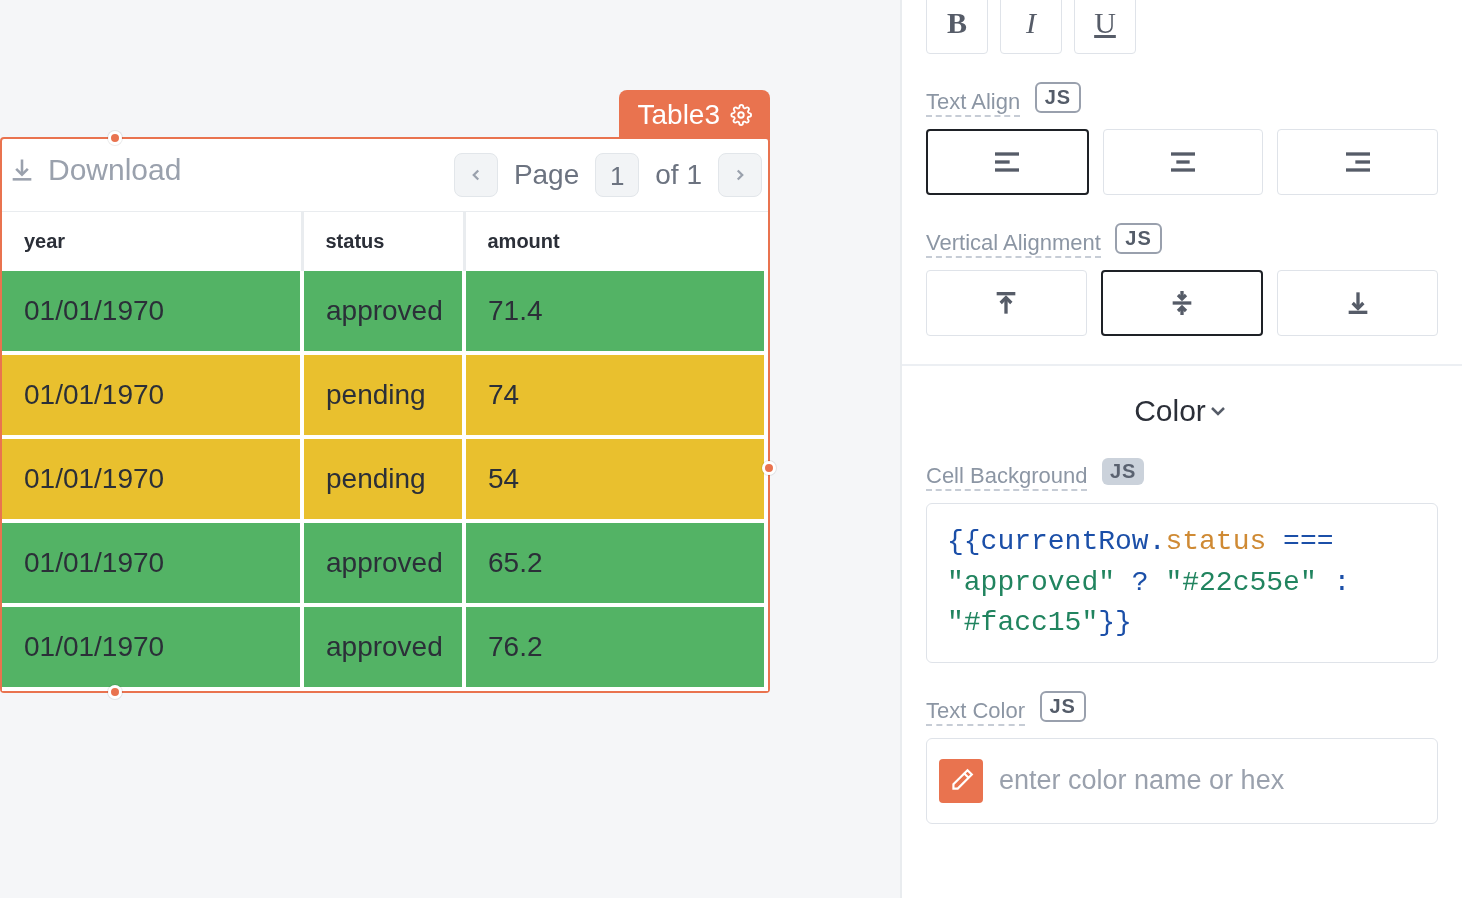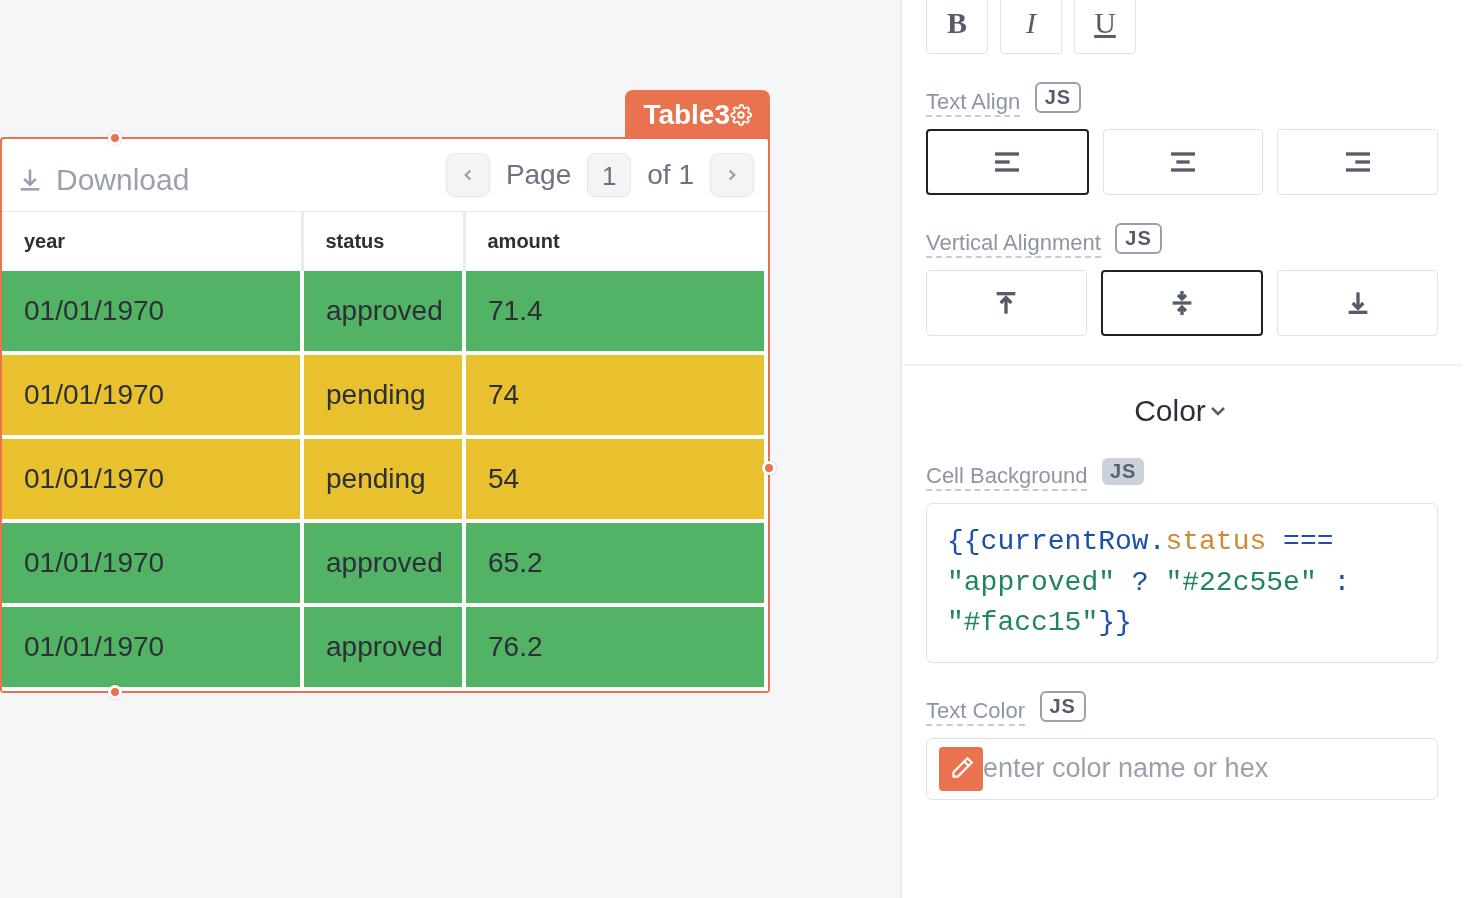--- a/index.html
+++ b/index.html
@@ -1,29 +1,29 @@
 <!DOCTYPE html>
 <html><head>
 <meta charset="utf-8">
 <style>
   * { box-sizing: border-box; margin: 0; padding: 0; }
   html, body { width: 1472px; height: 898px; font-family: -apple-system, BlinkMacSystemFont, 'Segoe UI', Helvetica, Arial, sans-serif; background: #f5f6f8; overflow: hidden; }
   .canvas { width: 1472px; height: 898px; position: relative; }
 
   
   .table-widget { position: absolute; left: 0; top: 137px; width: 770px; }
-  .table-badge { position: absolute; top: -47px; right: 0; background: #e9734f; color: #fff; padding: 9px 18px; border-radius: 8px 8px 0 0; font-size: 28px; font-weight: 700; display: flex; align-items: center; }
+  .table-badge { position: absolute; top: -47px; right: 0; background: #e9734f; color: #fff; padding: 9px 18px; border-radius: 8px 8px 0 0; font-size: 28px; font-weight: 400; display: flex; align-items: center; gap: 10px; }
   .table-badge svg { width: 22px; height: 22px; }
   .table-frame { border: 2px solid #e9734f; border-radius: 4px; background: #fff; position: relative; }
   .sel-dot { width: 14px; height: 14px; background: #e9734f; border: 3px solid #fff; border-radius: 50%; position: absolute; box-shadow: 0 0 0 1px rgba(0,0,0,0.08); z-index: 5; }
   .sel-top { top: -8px; left: 106px; }
   .sel-right { top: 322px; right: -8px; }
   .sel-bottom { bottom: -8px; left: 106px; }
 
-  .table-toolbar { display: flex; align-items: flex-end; padding: 14px 14px; border-bottom: 1px solid #e9ecef; justify-content: space-between; }
+  .table-toolbar { display: flex; align-items: flex-start; padding: 14px 6px; border-bottom: 1px solid #e9ecef; justify-content: space-between; }
   .dl-btn { display: flex; align-items: center; gap: 12px; color: #9aa1ad; font-size: 30px; }
   .dl-btn svg { width: 28px; height: 28px; }
   .pager { display: flex; align-items: center; gap: 16px; color: #9aa1ad; font-size: 28px; }
   .pager-btn { width: 44px; height: 44px; border: 1px solid #e2e6ea; background: #f2f4f6; border-radius: 8px; display: flex; align-items: center; justify-content: center; color: #9aa1ad; }
   .pager-btn svg { width: 18px; height: 18px; }
   .pager-label { color: #6c7380; font-size: 28px; }
   .pager-input { width: 44px; height: 44px; border: 1px solid #e2e6ea; background: #f2f4f6; border-radius: 8px; text-align: center; font-size: 26px; color: #6c7380; line-height: 44px; }
   .pager-of { color: #6c7380; font-size: 28px; }
 
   table { width: 100%; border-collapse: collapse; table-layout: fixed; }
@@ -60,21 +60,21 @@
 
   .color-header { display: flex; justify-content: center; align-items: center; margin-bottom: 30px; }
   .color-header .title { font-size: 30px; color: #2b2f38; font-weight: 500; }
   .color-header svg { width: 24px; height: 24px; color: #565c68; }
 
   .code-box { border: 1.5px solid #dfe3e9; border-radius: 6px; padding: 18px 20px; font-family: "SFMono-Regular", Consolas, "Liberation Mono", Menlo, monospace; font-size: 28px; line-height: 1.45; color: #1b4fa8; word-break: break-word; }
   .code-plain { color: #1b4fa8; }
   .code-prop { color: #cf8a34; }
   .code-str { color: #21845f; }
 
-  .color-input { border: 1.5px solid #dfe3e9; border-radius: 6px; padding: 8px 12px; display: flex; align-items: center; }
+  .color-input { border: 1.5px solid #dfe3e9; border-radius: 6px; padding: 20px 12px; display: flex; align-items: center; gap: 16px; }
   .swatch { width: 44px; height: 44px; background: #e9734f; border-radius: 4px; display: flex; align-items: center; justify-content: center; }
   .swatch svg { width: 26px; height: 26px; color: #fff; }
   .placeholder { color: #9aa1ad; font-size: 27px; }
 </style>
 </head>
 <body>
 
 <div class="canvas">
 
   <div class="table-widget">

